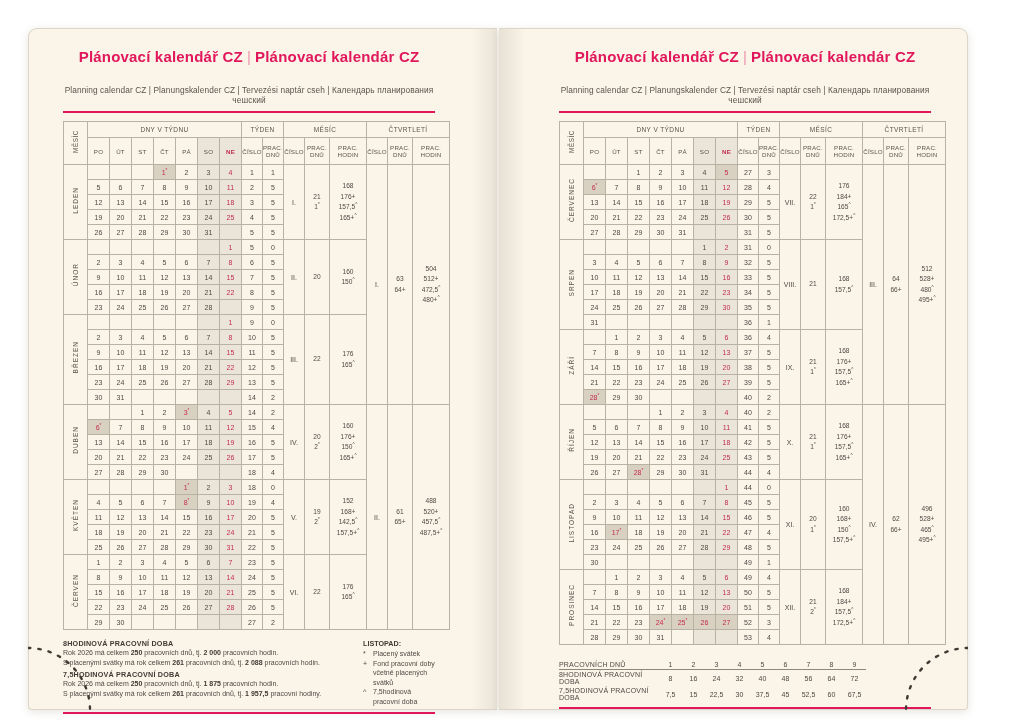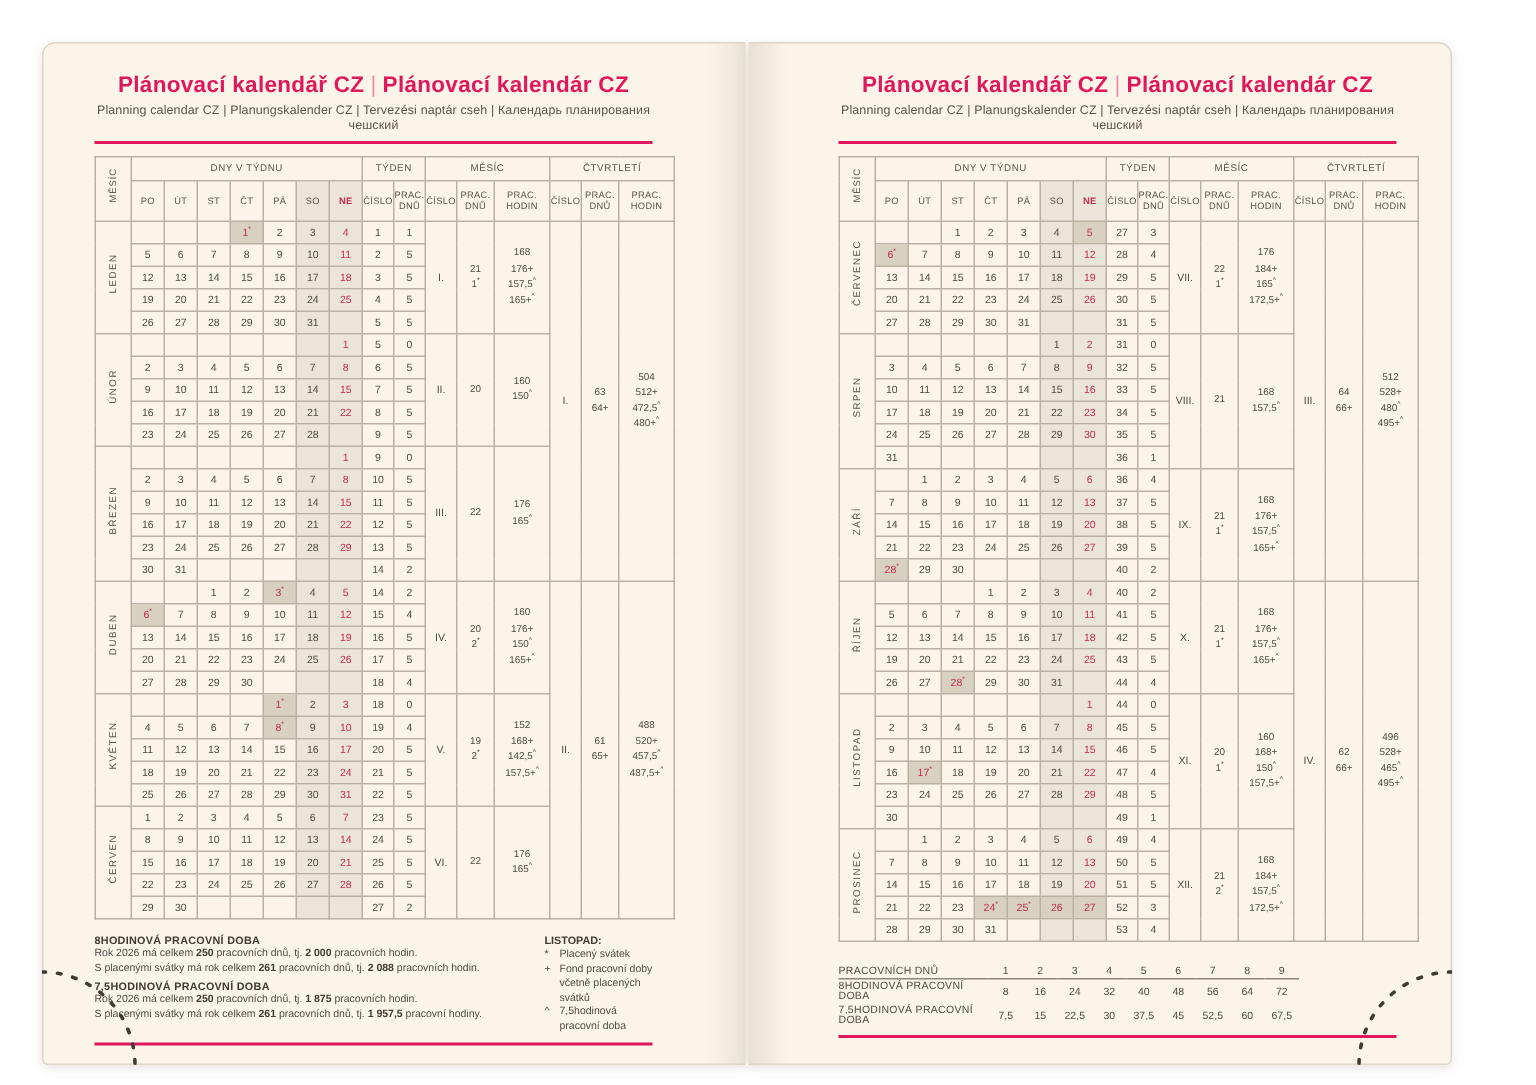--- a/index.html
+++ b/index.html
@@ -16,21 +16,21 @@
   .page-right{border-radius:0 9px 4px 0;border-left:none;}
   .gutter{position:absolute;top:0;bottom:0;width:26px;pointer-events:none;}
   .gutter.gl{right:0;background:linear-gradient(to right,rgba(95,80,58,0),rgba(95,80,58,.10));}
   .gutter.gr{left:0;background:linear-gradient(to left,rgba(95,80,58,0),rgba(95,80,58,.12));}
   .inner{position:absolute;top:0;bottom:0;}
   .page-left .inner{left:34px;right:62px;}
   .page-right .inner{left:60px;right:36px;}
   .pghead{padding-top:19px;text-align:center;}
   .title{font-size:15px;font-weight:bold;color:var(--red);letter-spacing:.2px;}
   .title .sep{opacity:.45;font-weight:400;padding:0 4px;}
-  .subtitle{font-size:8.3px;color:var(--ink2);margin-top:3px;letter-spacing:.1px;}
+  .subtitle{font-size:8.3px;color:var(--ink2);margin-top:20px;letter-spacing:.1px;}
   .rule{height:2px;background:var(--red);margin-top:6px;}
   
   .calmount{margin-top:8px;}
   table.cal{border-collapse:collapse;table-layout:fixed;width:386px;}
   table.cal td,table.cal th{border:1px solid var(--border);padding:0;text-align:center;
     vertical-align:middle;font-weight:400;overflow:hidden;}
   table.cal thead tr.g{height:16px;}
   table.cal thead tr.s{height:27px;}
   table.cal tbody tr{height:15px;}
   .ghead{font-size:6.5px;color:var(--ink2);letter-spacing:.4px;}

